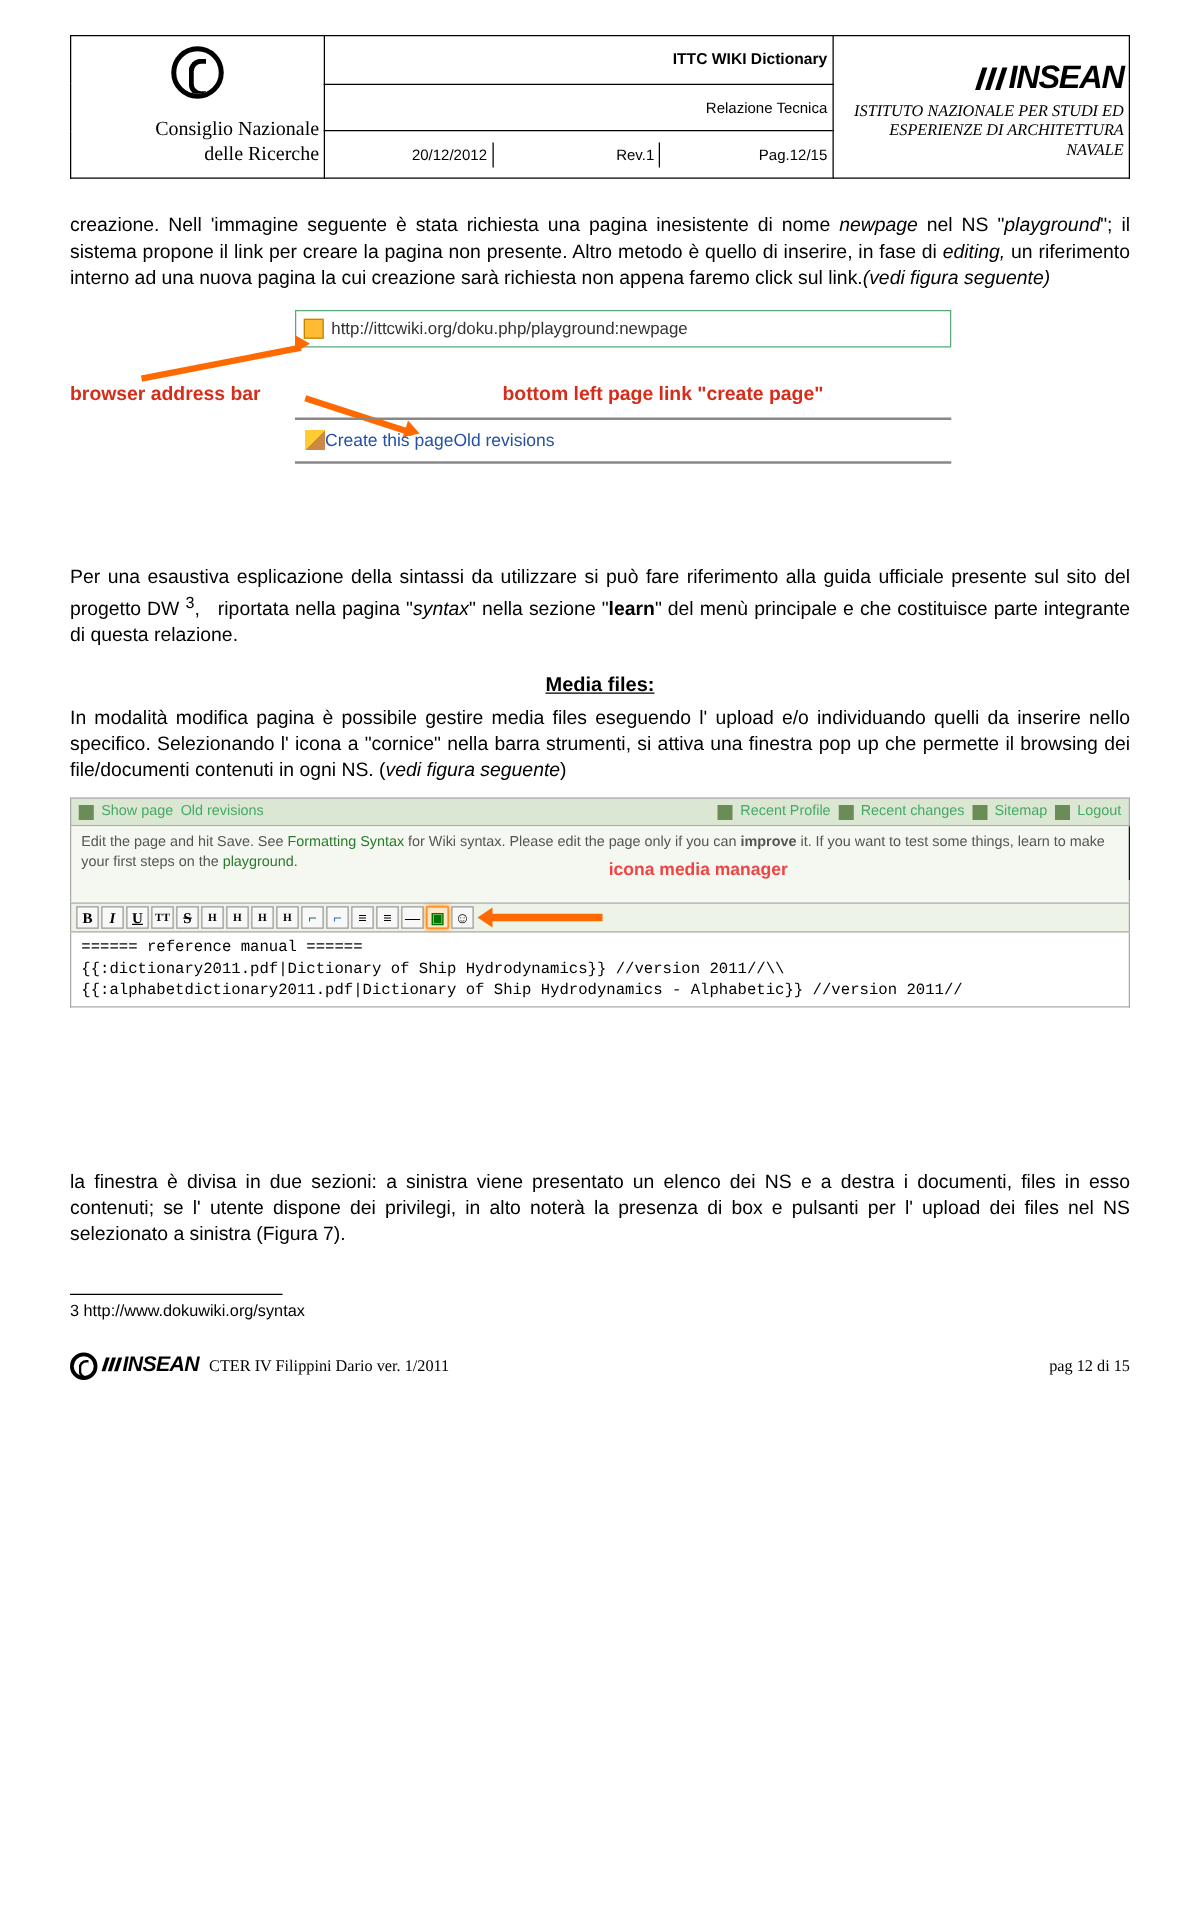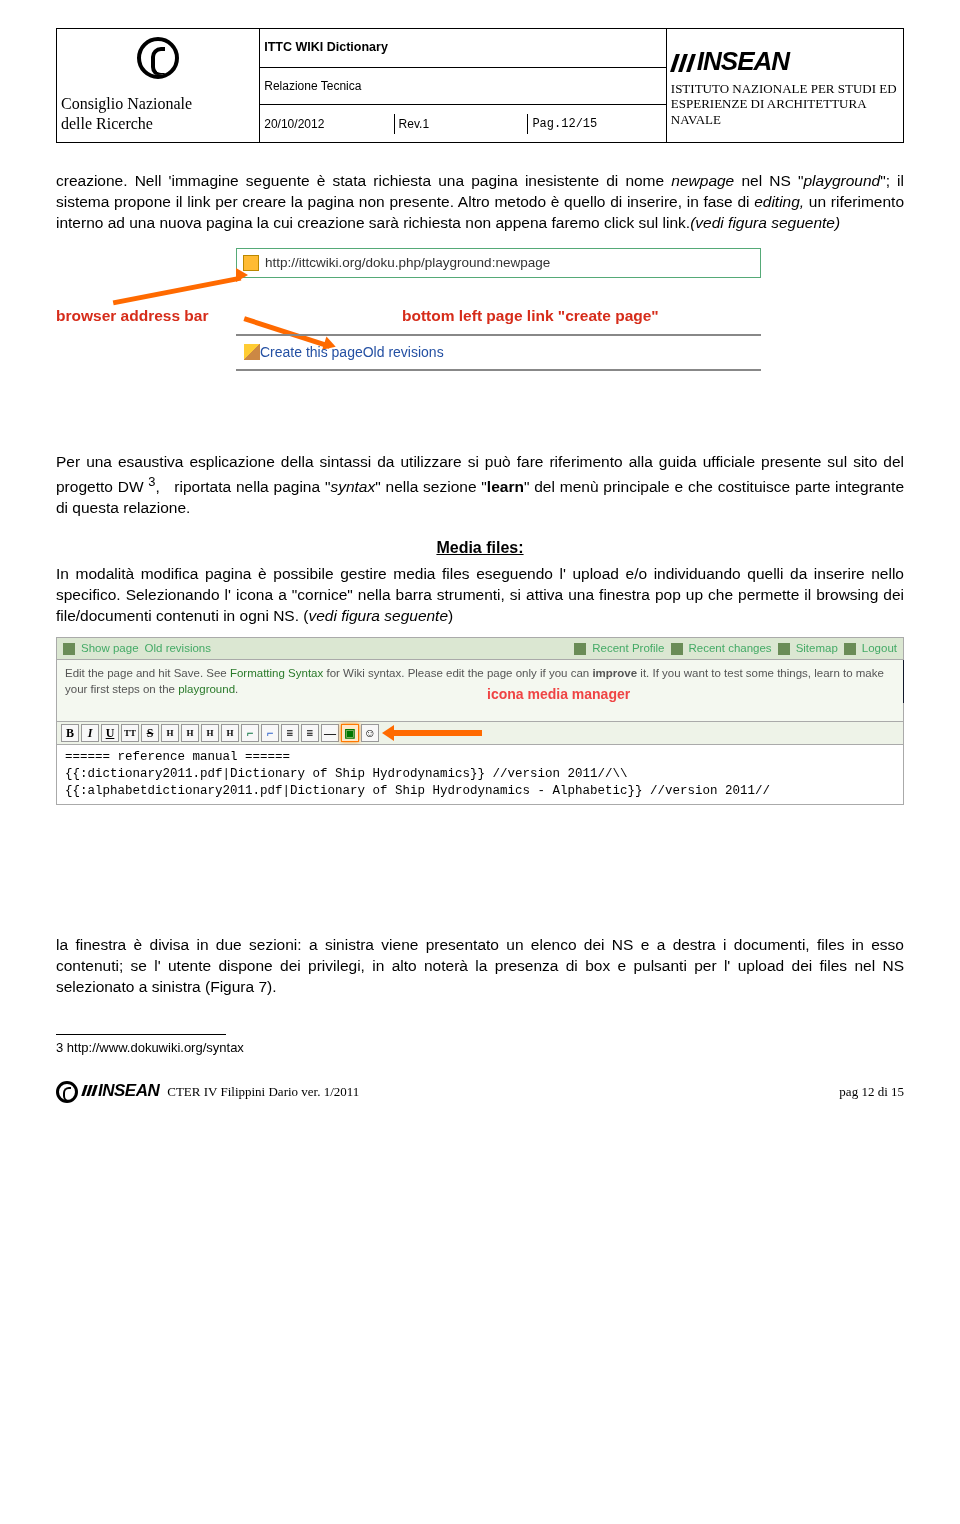--- a/index.html
+++ b/index.html
@@ -1,31 +1,31 @@
 <!DOCTYPE html>
 <html><head>
 <meta charset="utf-8">
 <style>
   * { box-sizing: border-box; margin: 0; padding: 0; }
   body { font-family: Verdana, Geneva, sans-serif; font-size: 15.5px; color: #000; background: #fff; width: 960px; margin: 0 auto; padding: 28px 56px 40px; line-height: 1.35; }
   .header-table { width: 100%; border-collapse: collapse; }
-  .header-table td { border: 1px solid #000; vertical-align: middle; padding: 2px 4px; text-align: left; font-size: 12.5px; }
+  .header-table td { border: 1px solid #000; vertical-align: middle; padding: 2px 4px; text-align: right; font-size: 12.5px; }
   .hdr-col1 { width: 24%; }
   .hdr-col2 { width: 48%; }
   .hdr-col3 { width: 28%; }
   .cnr-logo-wrap { text-align: center; padding: 6px 0; }
   .cnr-logo { display:inline-block; width:42px; height:42px; border:4px solid #000; border-radius:50%; position:relative; overflow:hidden; }
   .cnr-logo::after { content:""; position:absolute; left:10px; top:6px; width:10px; height:22px; border:4px solid #000; border-right:none; border-radius:10px 0 0 10px; }
   .cnr-text { font-family: "Times New Roman", serif; font-size: 16px; line-height: 1.25; padding: 4px 0 6px; }
   .hdr-title { font-weight: bold; font-family: Verdana, sans-serif; font-size: 19px; padding: 8px 0; }
   .relazione-row td { font-size: 12px; }
   .insean-brand { font-family: "Arial Black", sans-serif; font-style: italic; font-weight: 900; font-size: 26px; letter-spacing: -1px; }
   .insean-brand .stripes { display:inline-block; margin-right:2px; }
   .insean-brand .stripes span { display:inline-block; width:4px; height:18px; background:#000; transform:skewX(-18deg); margin:0 2px; vertical-align:middle; }
-  .insean-desc { font-family: "Times New Roman", serif; font-size: 13px; line-height: 1.2; padding-top: 2px; }
+  .insean-desc { font-family: "Times New Roman", serif; font-style: italic; font-size: 13px; line-height: 1.2; padding-top: 2px; }
   .body-text { text-align: justify; margin-top: 28px; font-family: Verdana, sans-serif; }
   .body-text p { margin-bottom: 0; }
   .italic { font-style: italic; }
   .fig1 { margin: 14px 0 24px; position: relative; height: 180px; }
   .addr-box { position:absolute; left:180px; top:0; width:525px; height:30px; border:1px solid #5a7; background:#fff; display:flex; align-items:center; padding:0 6px; font-size:13.5px; color:#333; }
   .addr-box .doku-icon { width:16px; height:16px; margin-right:6px; background:#fb3; border:1px solid #b80; }
   .arrow { position:absolute; background:#ff6a00; height:5px; }
   .arrow-head { position:absolute; width:0; height:0; border-left:12px solid #ff6a00; border-top:7px solid transparent; border-bottom:7px solid transparent; }
   .label-red { color:#d62c1a; font-weight:bold; font-size:15.5px; }
   .wiki-btns { position:absolute; left:180px; top:86px; width:525px; }
@@ -83,23 +83,23 @@
     </td>
   </tr>
   <tr class="relazione-row">
         <td>Relazione Tecnica</td>
       </tr>
   <tr class="relazione-row">
     <td style="padding:0">
       <table style="width:100%; border-collapse:collapse">
         <tbody>
               <tr>
-          <td style="border:none; border-right:1px solid #000; width:33%">20/10/2012</td>
+          <td style="border:none; border-right:1px solid #000; width:33%">20/12/2012</td>
           <td style="border:none; border-right:1px solid #000; width:33%">Rev.1</td>
-          <td style="border:none; font-family:Liberation Mono, monospace">Pag.12/15</td>
+          <td style="border:none; font-family:Liberation Sans, sans-serif">Pag.12/15</td>
         </tr>
       </tbody>
           </table>
     </td>
   </tr>
 </tbody>
   </table>
 
 <div class="body-text">
   <p>creazione. Nell 'immagine seguente è stata richiesta una pagina inesistente di nome <span class="italic">newpage</span> nel NS "<span class="italic">playground</span>"; il sistema propone il link per creare la pagina non presente. Altro metodo è quello di inserire, in fase di <span class="italic">editing,</span> un riferimento interno ad una nuova pagina la cui creazione sarà richiesta non appena faremo click sul link.<span class="italic">(vedi figura seguente)</span></p>

